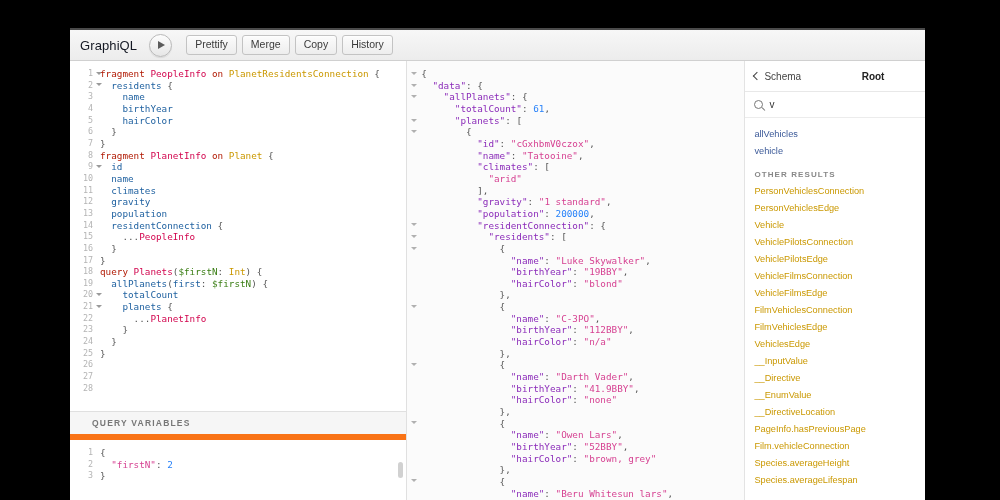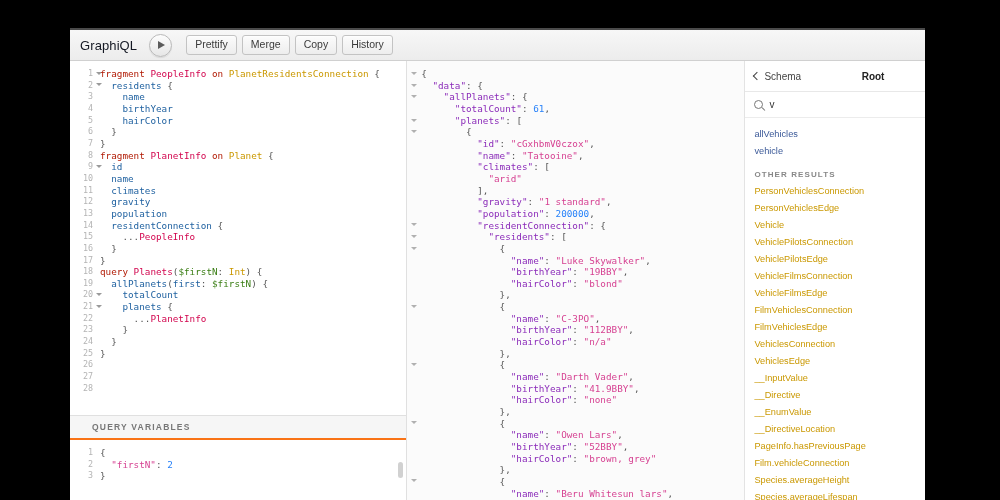--- a/index.html
+++ b/index.html
@@ -76,21 +76,21 @@
   .editor-pane {
     flex: 1;
     position: relative;
     overflow: hidden;
     background: #fff;
   }
   .varbar {
     height: 22px;
     background: #f6f6f6;
     border-top: 1px solid #e0e0e0;
-    border-bottom: 2px solid #f97316;
+    border-bottom: 6px solid #f97316;
     display: flex; align-items: center;
     padding-left: 22px;
   }
   .varbar span {
     font-size: 8.5px;
     font-weight: bold;
     letter-spacing: 1.2px;
     color: #777;
   }
   .vars-pane {
@@ -380,21 +380,20 @@
         <div id="d-others">
             <div class="d-type">PersonVehiclesConnection</div>
             <div class="d-type">PersonVehiclesEdge</div>
             <div class="d-type">Vehicle</div>
             <div class="d-type">VehiclePilotsConnection</div>
             <div class="d-type">VehiclePilotsEdge</div>
             <div class="d-type">VehicleFilmsConnection</div>
             <div class="d-type">VehicleFilmsEdge</div>
             <div class="d-type">FilmVehiclesConnection</div>
             <div class="d-type">FilmVehiclesEdge</div>
-            <div class="d-type">VehiclesConnection</div>
             <div class="d-type">VehiclesEdge</div>
             <div class="d-type">__InputValue</div>
             <div class="d-type">__Directive</div>
             <div class="d-type">__EnumValue</div>
             <div class="d-type">__DirectiveLocation</div>
             <div class="d-type">PageInfo.hasPreviousPage</div>
             <div class="d-type">Film.vehicleConnection</div>
             <div class="d-type">Species.averageHeight</div>
             <div class="d-type">Species.averageLifespan</div>
           </div>

